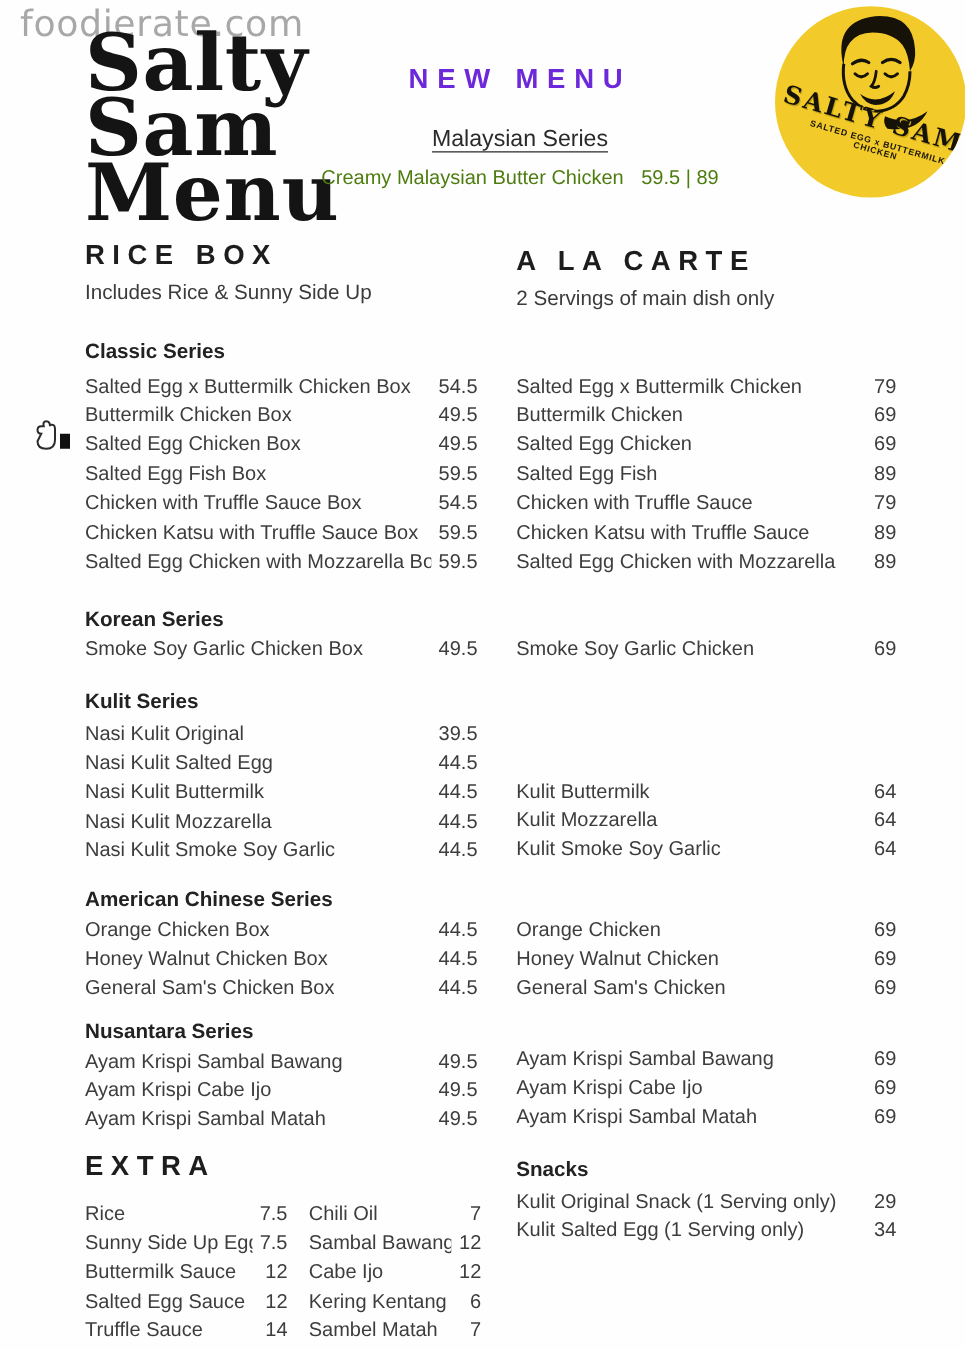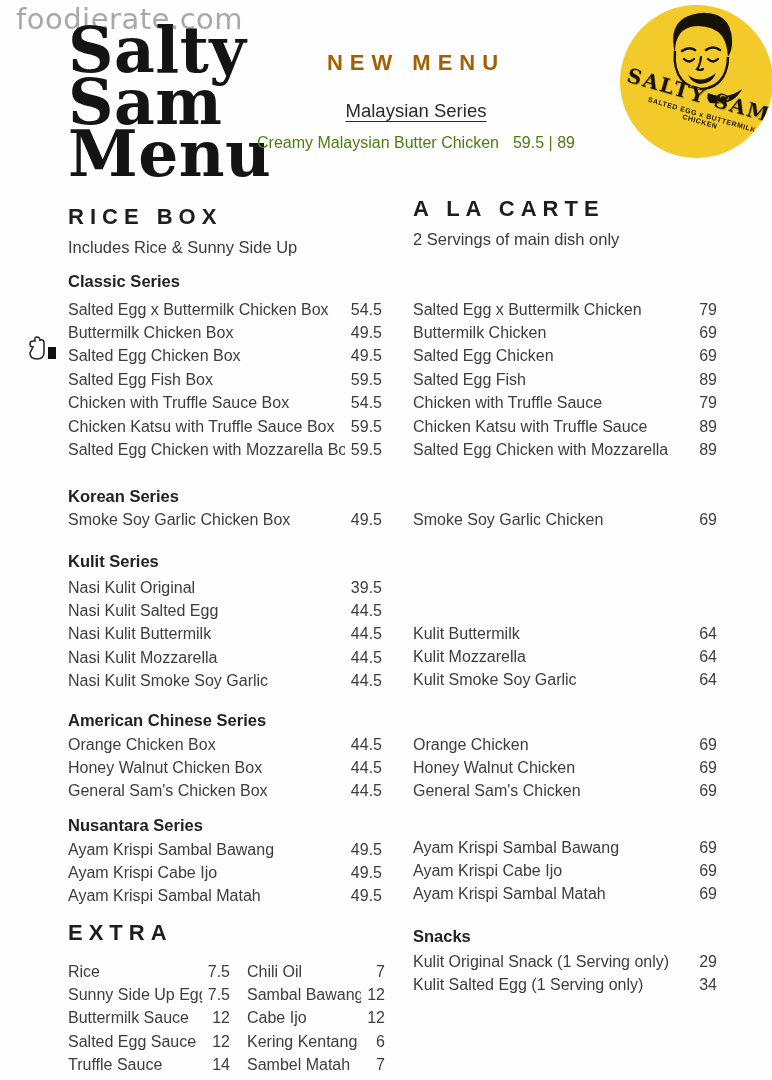--- a/index.html
+++ b/index.html
@@ -15,21 +15,21 @@
     font-family:"DejaVu Sans", sans-serif; opacity:.85;
   }
   
   .brand {
     position:absolute; left:68px; top:24px;
     font-family:"DejaVu Serif", serif; font-weight:700;
     font-size:63px; line-height:52px; color:#141414; letter-spacing:.5px;
   }
   
   .center-head { position:absolute; left:251px; top:50px; width:330px; text-align:center; }
-  .nm-heading { font-size:22px; font-weight:700; letter-spacing:7px; color:#a16207; }
+  .nm-heading { font-size:22px; font-weight:700; letter-spacing:7px; color:#6d28d9; }
   .nm-series  { margin-top:13px; font-size:18.5px; color:#2a2a2a; text-decoration:underline; text-underline-offset:4px; display:inline-block; }
   .nm-series-wrap { margin-top:11px; }
   .nm-item    { margin-top:12px; font-size:16px; color:#4d7c0f; white-space:nowrap; }
   .nm-item .pr{ margin-left:14px; }
   
   .logo {
     position:absolute; left:620px; top:5px; width:153px; height:153px;
     border-radius:50%; background:#F2CB2B; overflow:hidden;
   }
   .logo svg.face { position:absolute; left:28px; top:2px; }
@@ -92,21 +92,21 @@
     </svg>
     <div class="logo-name">SALTY SAM</div>
     <div class="logo-tagline">SALTED EGG x BUTTERMILK CHICKEN</div>
   </div>
 
   <svg class="hand-cursor" width="40" height="28" viewBox="0 0 40 28">
     <path d="M8 12 Q5 12 5 9 Q5 6 8 6 L10 6 Q9 2 12 2 Q15 2 15 6 L15 5 Q19 4 19 8 L19 17 Q19 24 12 24 Q5 24 5 18 Z" fill="none" stroke="#2b2b2b" stroke-width="1.6"></path>
     <rect x="23" y="12" width="8" height="12" fill="#111"></rect>
   </svg>
 
-  <div class="abs colL" style="top:204px">
+  <div class="abs colL" style="top:191px">
     <div class="col-title">RICE BOX</div>
     <div class="col-sub">Includes Rice &amp; Sunny Side Up</div>
   </div>
 
   <div class="sec-header colL" style="top:271px">Classic Series</div>
   <div class="abs colL rows" style="top:298px">
       <div class="row">
         <span class="nm">Salted Egg x Buttermilk Chicken Box</span>
         <span class="pr">54.5</span>
       </div>

